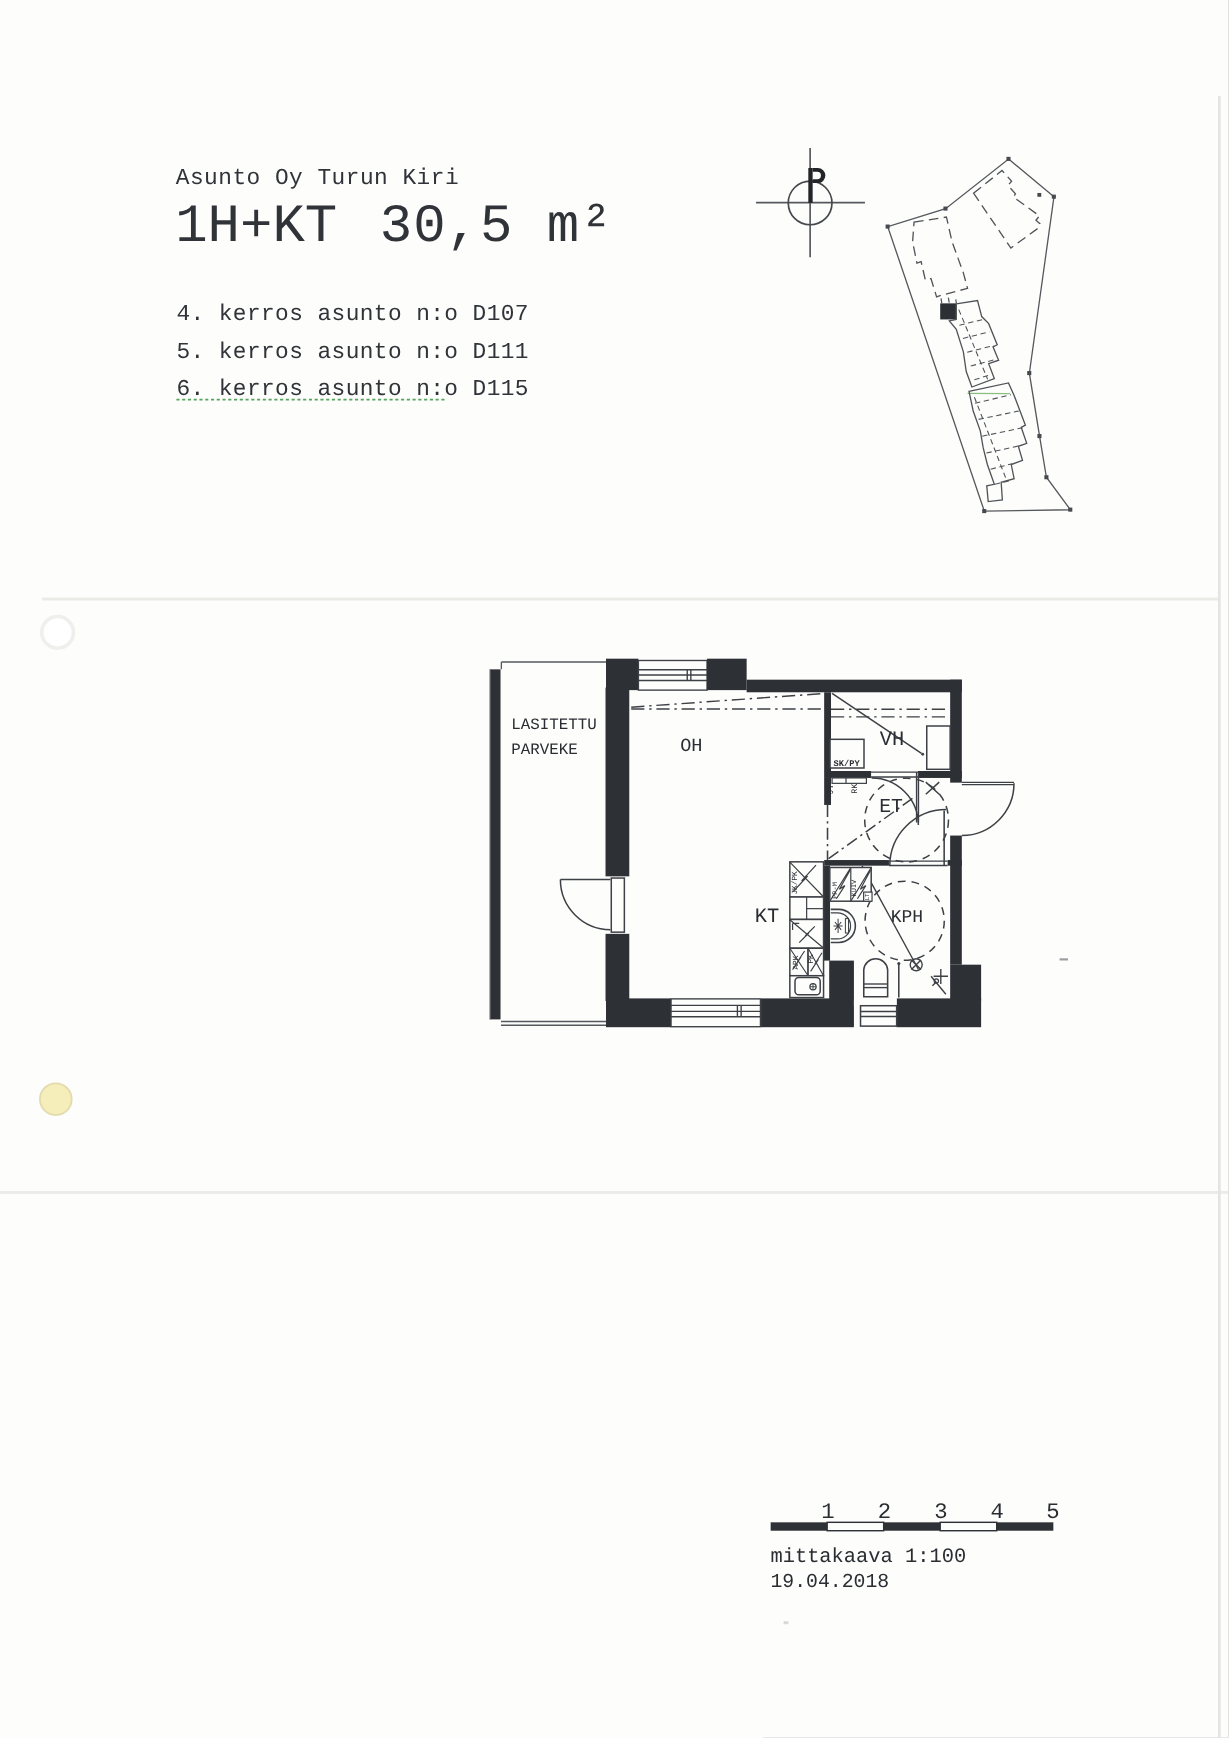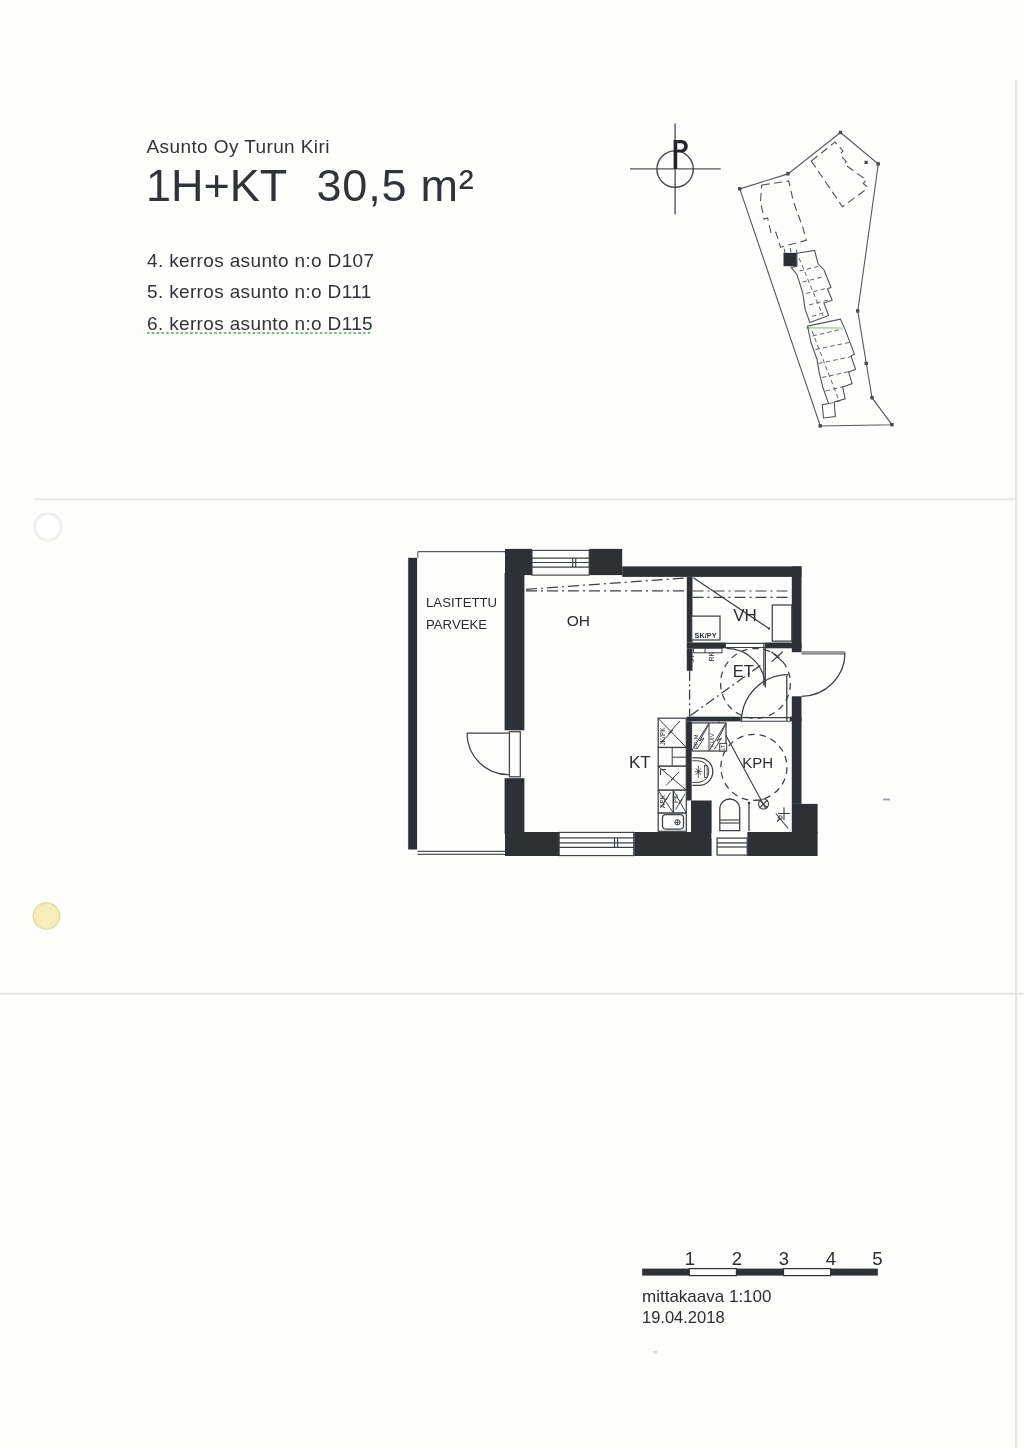--- a/index.html
+++ b/index.html
@@ -1,16 +1,16 @@
 <!DOCTYPE html>
 <html><head>
 <meta charset="utf-8">
 <style>
 html,body{margin:0;padding:0;background:#ffffff;}
-#page{position:relative;width:1024px;height:1448px;background:#a3a3a3;font-family:Liberation Sans, sans-serif;overflow:hidden;}
+#page{position:relative;width:1024px;height:1448px;background:#a3a3a3;font-family:Liberation Mono, monospace;overflow:hidden;}
 #page svg{position:absolute;top:0;left:0;}
 </style>
 </head>
 <body>
 <div id="page">
 <svg width="1024" height="1448" viewBox="0 0 1024 1448" fill="none">
 
 <rect x="0" y="0" width="1024" height="1448" fill="#fdfdfc"></rect>
 
 <rect x="35" y="498" width="980" height="2.4" fill="#eaeae7"></rect>

